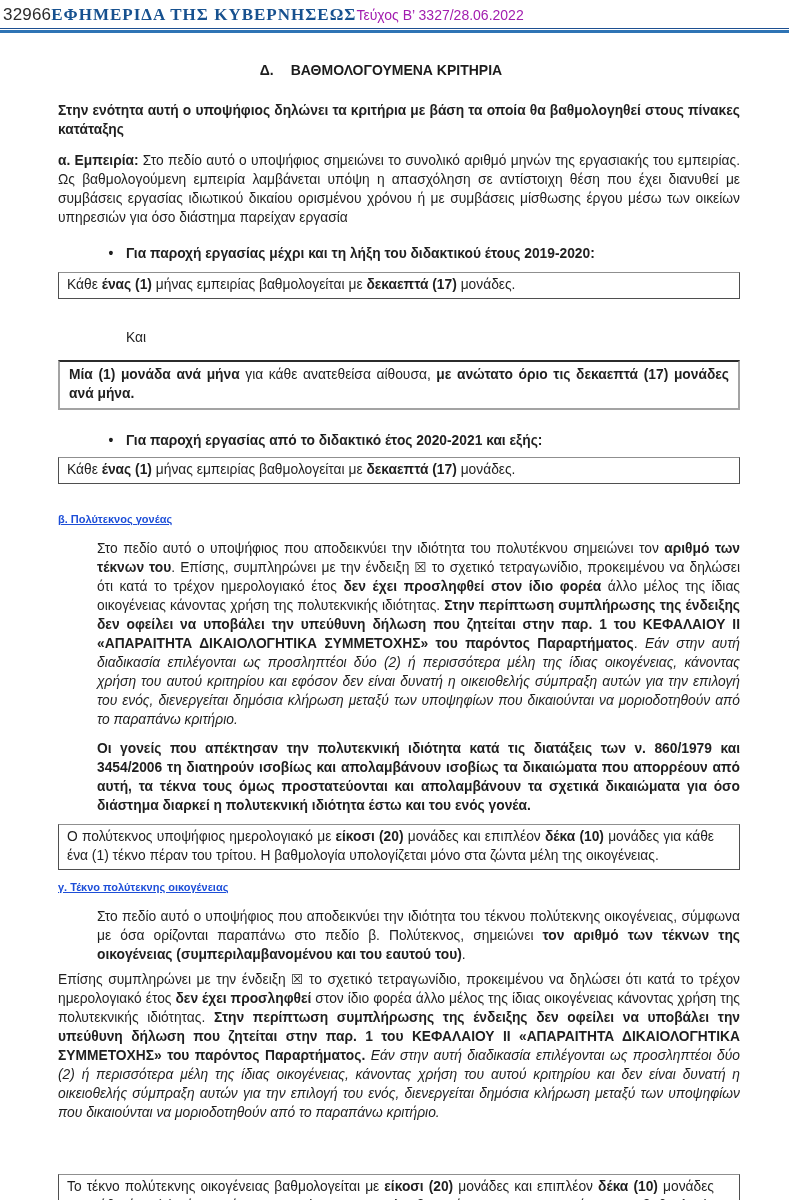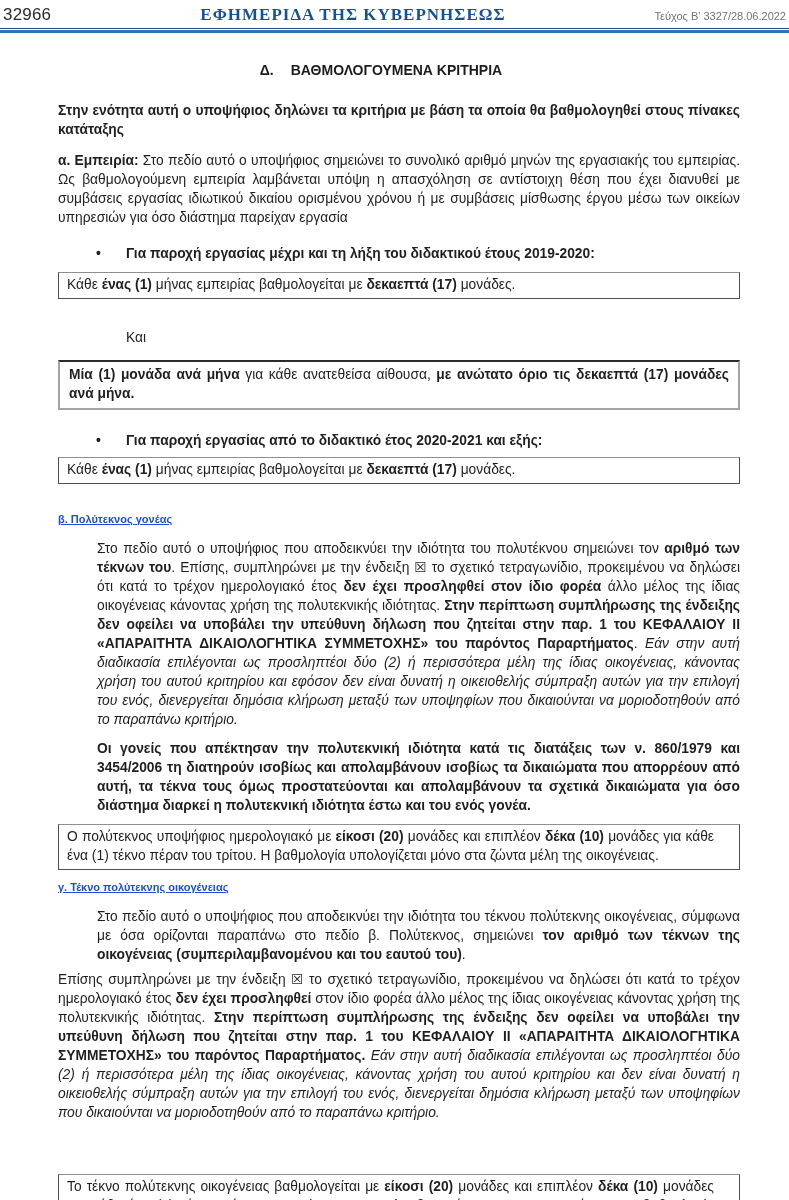--- a/index.html
+++ b/index.html
@@ -8,33 +8,33 @@
     width:789px;height:1200px;
     margin:0 auto;
     background:#ffffff;
     font-family:"Liberation Sans","DejaVu Sans",sans-serif;
     color:#1f1f1f;
     overflow:hidden;
     box-sizing:border-box;
   }
   
   .hdr{
-    display:flex;align-items:baseline;justify-content:space-between;
+    display:flex;align-items:baseline;justify-content:flex-start;
     padding:5px 3px 3px 3px;
   }
   .hdr .pageno{
     font-size:17px;color:#2b2b2b;letter-spacing:0.2px;
   }
   .hdr .gaz{
     font-family:"Liberation Serif","DejaVu Serif",serif;
     font-weight:bold;font-size:17px;color:#17518f;
     letter-spacing:1px;white-space:nowrap;
   }
   .hdr .issue{
-    font-size:11px;color:#737373;white-space:nowrap;
+    font-size:14px;color:#a21caf;white-space:nowrap;
   }
   .rule{line-height:0;font-size:0;}
   .rule .r1{height:1px;background:#1d4f91;}
   .rule .r2{height:1px;background:#ffffff;}
   .rule .r3{height:2.5px;background:#2e74b5;}
 
   
   main{display:block;padding:0 49px 0 58px;font-size:13.8px;line-height:19px;}
   p{margin:0;}
   .just{text-align:justify;}
@@ -47,20 +47,21 @@
     font-size:14px;font-weight:bold;color:#1c1c1c;
     transform:translateX(-18px);
   }
 
   .p-intro{margin-top:21px;font-weight:bold;}
   .p-exp{margin-top:12px;}
 
   .bullet-item{
     display:flex;margin-top:17px;margin-left:38px;
     font-weight:bold;
+    text-align:center;
   }
   .bullet-item::before{
     content:"•";
     width:30px;flex:0 0 30px;
     font-weight:bold;
   }
   .bullet-2{margin-top:21px;}
 
   .box{
     border:1px solid #4f4f4f;border-top-color:#8f8f8f;

